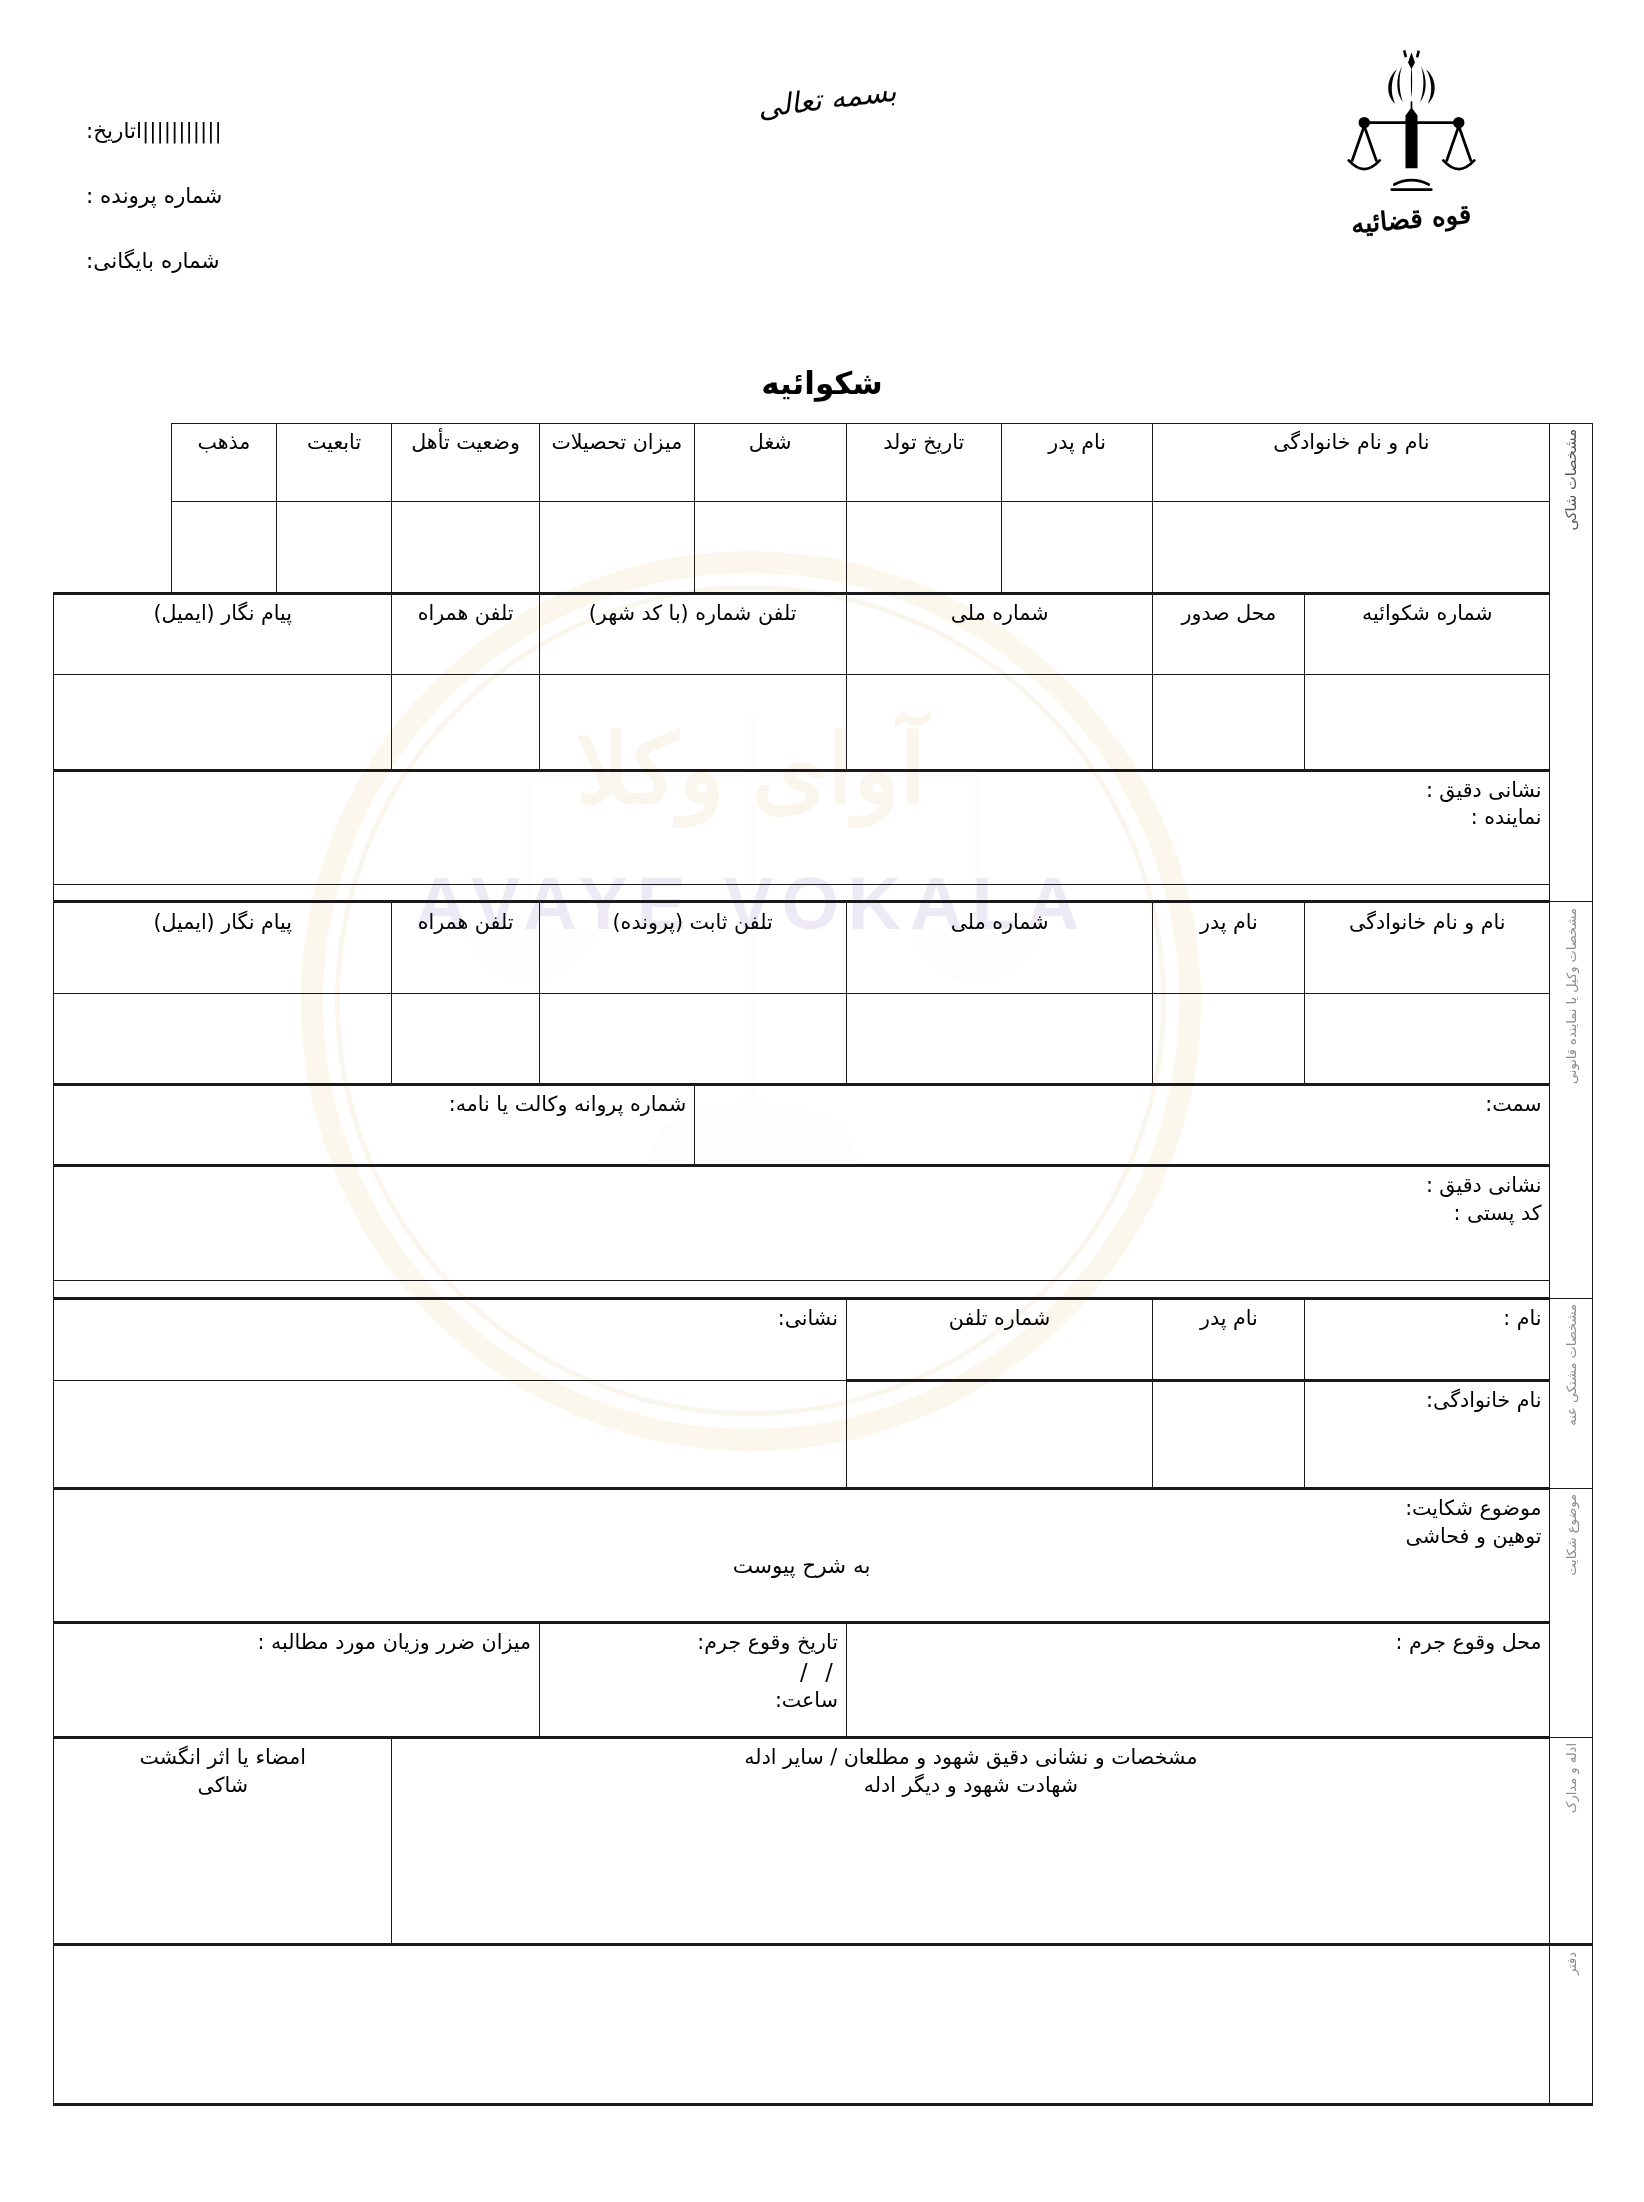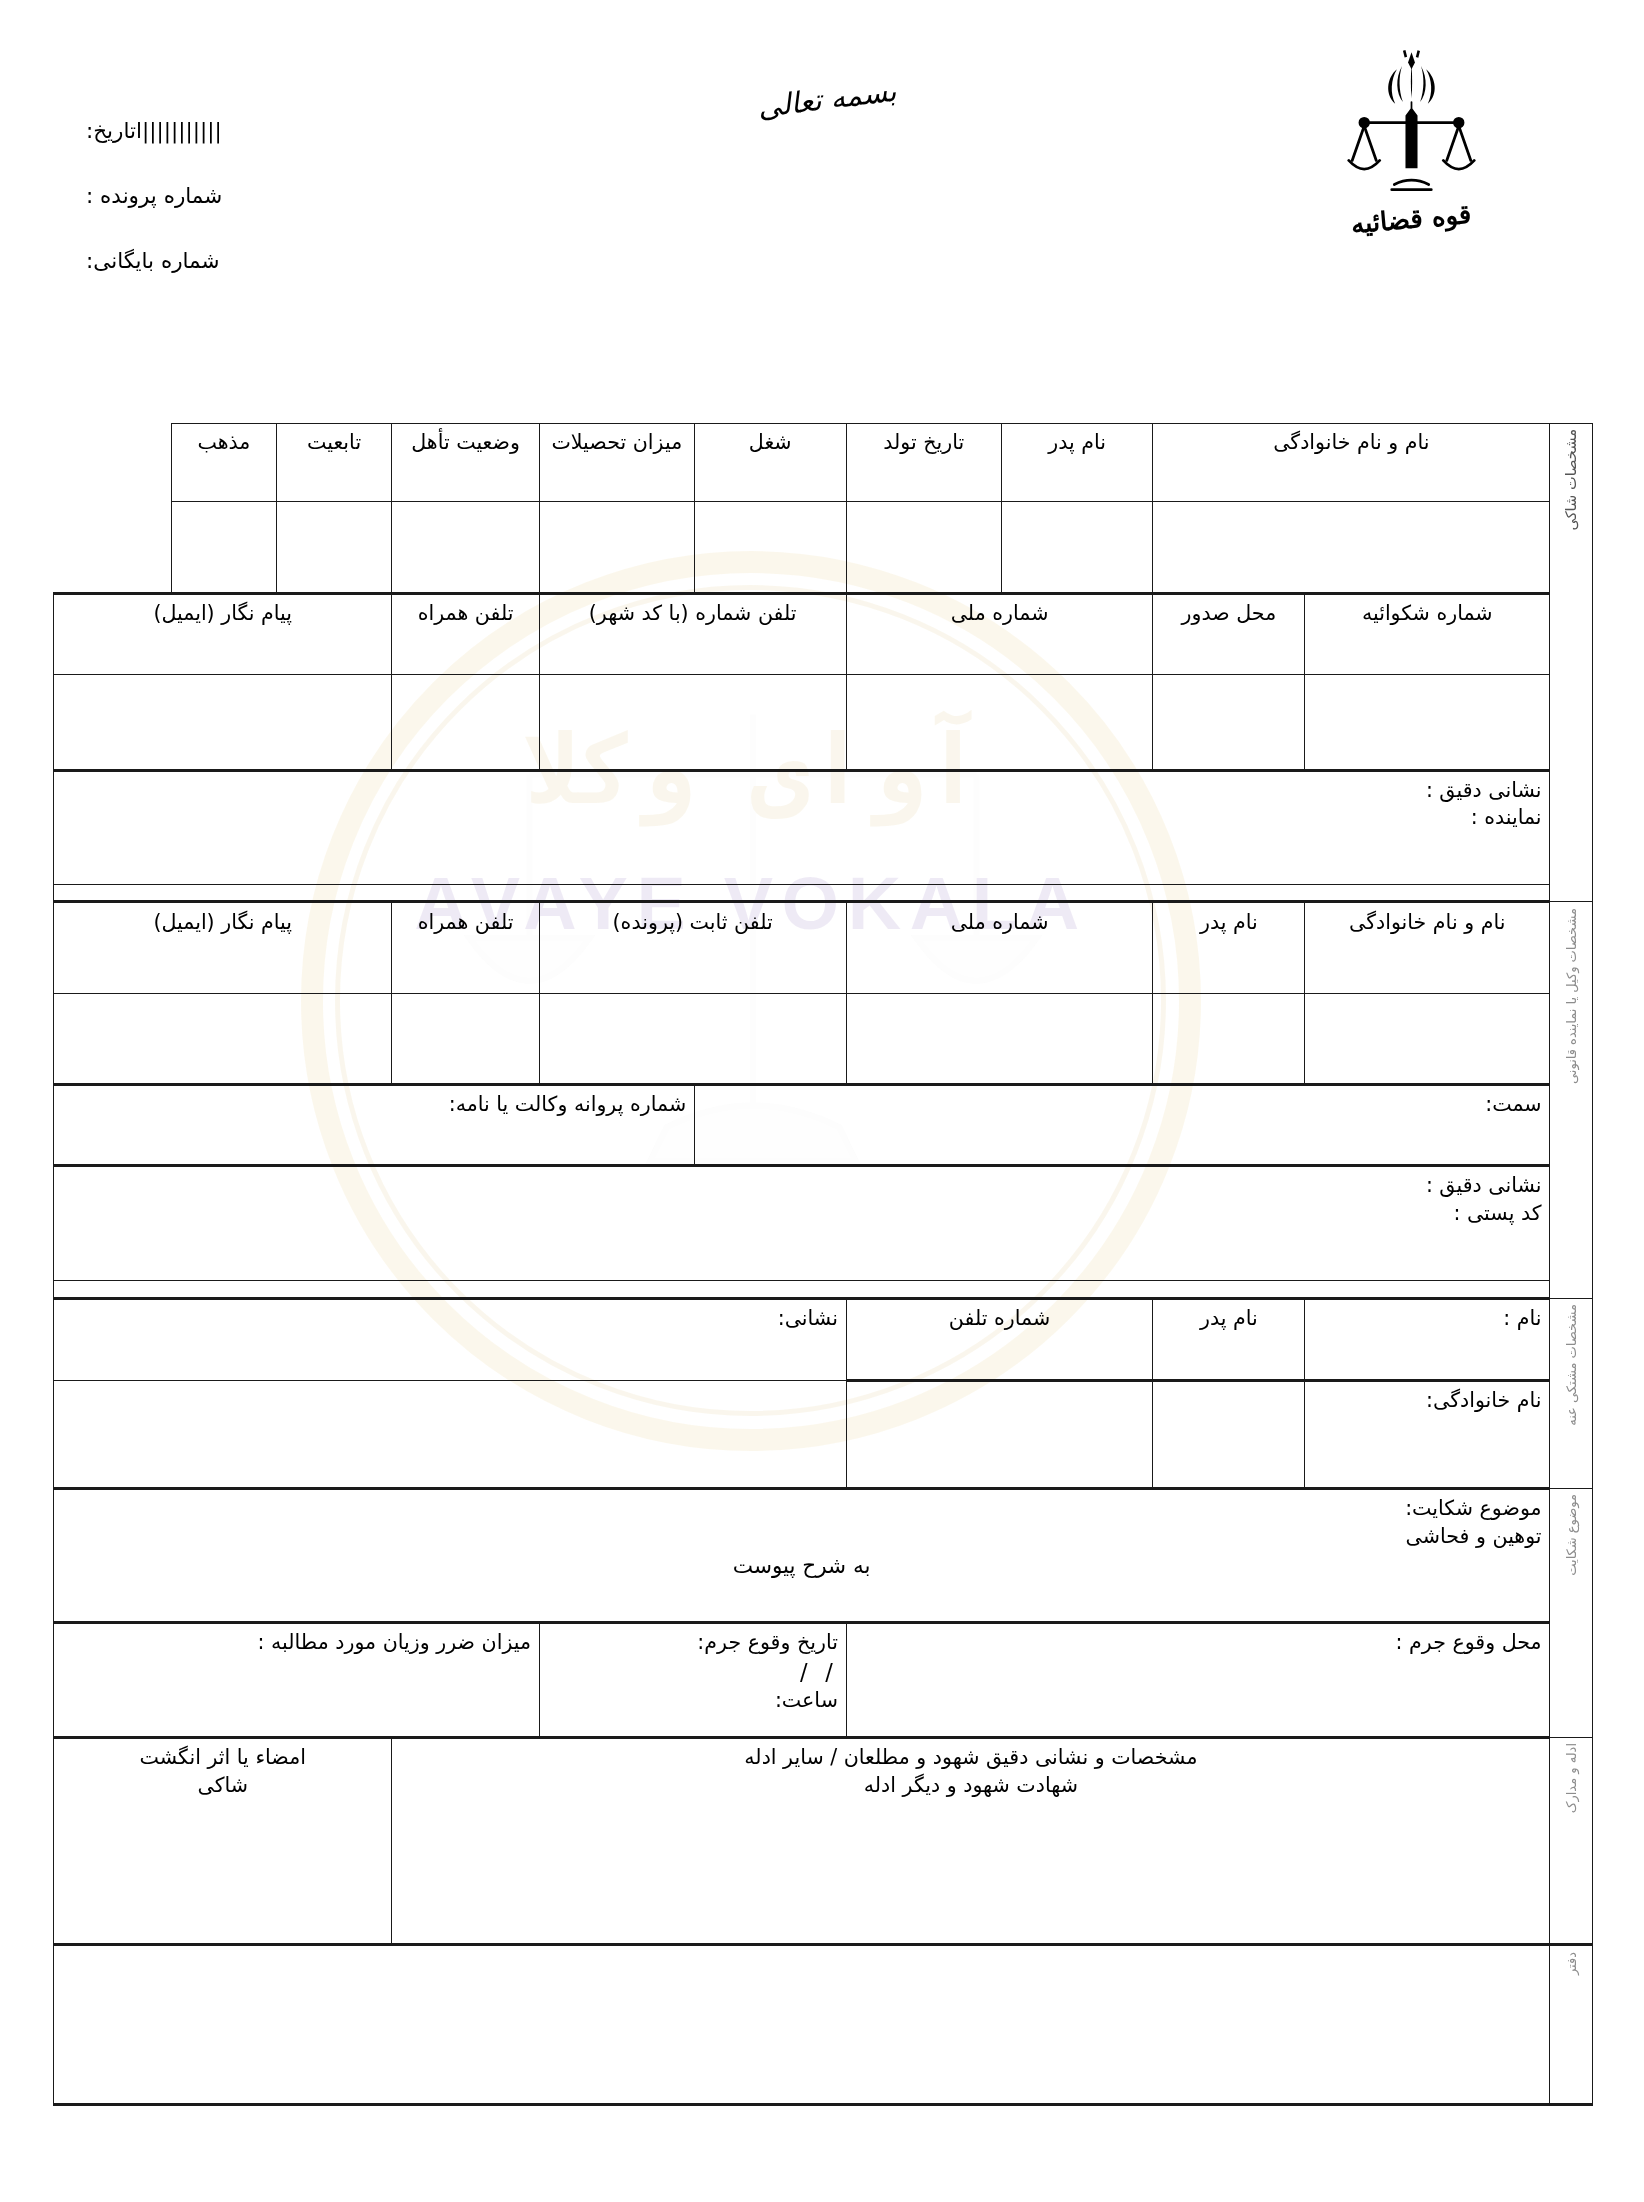--- a/index.html
+++ b/index.html
@@ -21,21 +21,21 @@
   .wm-ring{
     position:absolute;left:0;top:0;width:900px;height:900px;
     border:22.4px solid #d8ad33;border-radius:50%;
     box-sizing:border-box;
   }
   .wm-ring.inner{left:34px;top:34px;width:831px;height:831px;border-width:5.2px;border-color:#c9a43c;}
   .wm-scale{position:absolute;left:151px;top:129px;width:602px;height:533px;opacity:.55;}
   .wm-text-fa{
     position:absolute;left:0;top:163px;width:900px;text-align:center;
     font-size:96px;font-weight:bold;color:#c9a43c;
-    font-family:Liberation Mono, monospace;
+    font-family:Liberation Sans, sans-serif;
   }
   .wm-text-en{
     position:absolute;left:0;top:310px;width:900px;text-align:center;
     font-size:74px;font-weight:bold;letter-spacing:8.6px;color:#4c1d95;
     font-family:"Liberation Sans",sans-serif;
   }
 
   
   #sheet{position:absolute;left:0;top:0;width:1644px;height:2203px;z-index:2;}
 
@@ -170,20 +170,21 @@
         <path d="M2 132 Q20 152 38 132"></path>
         <path d="M112 132 Q130 152 148 132"></path>
 
         <path d="M55 160 Q75 150 95 160"></path>
         <line x1="52" y1="166" x2="98" y2="166"></line>
       </g>
     </svg>
     <div class="emblem-caption">قوه قضائیه</div>
   </div>
 
+  <div class="doc-title">شکوائیه</div>
 
   <table class="form">
     <colgroup>
       <col style="width:38px">
       <col style="width:218px">
       <col style="width:135px">
       <col style="width:135px">
       <col style="width:138px">
       <col style="width:135px">
       <col style="width:138px">

